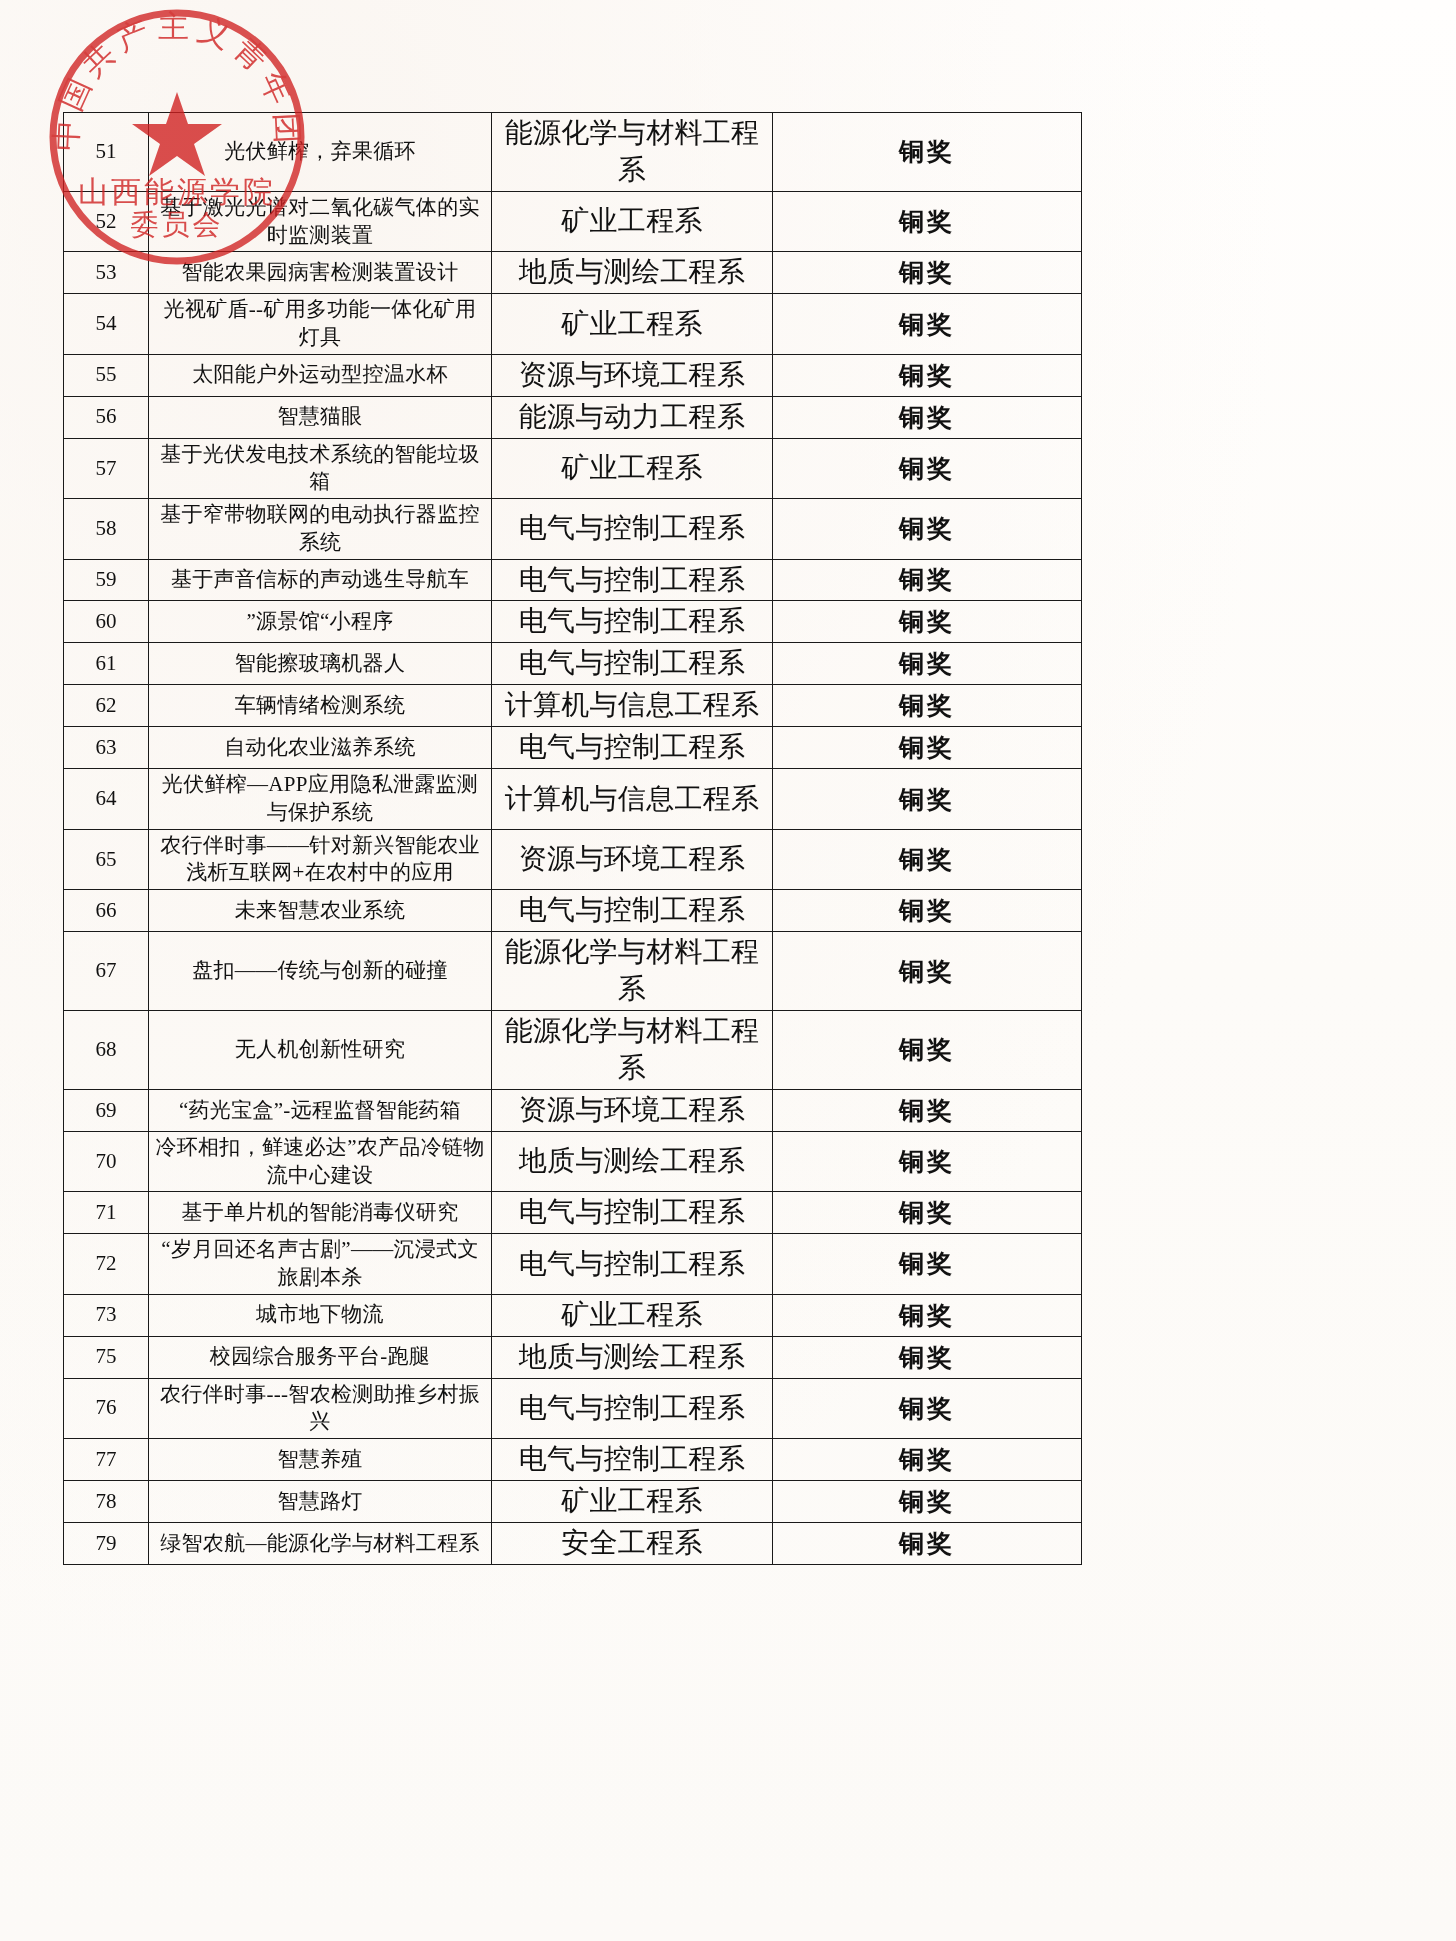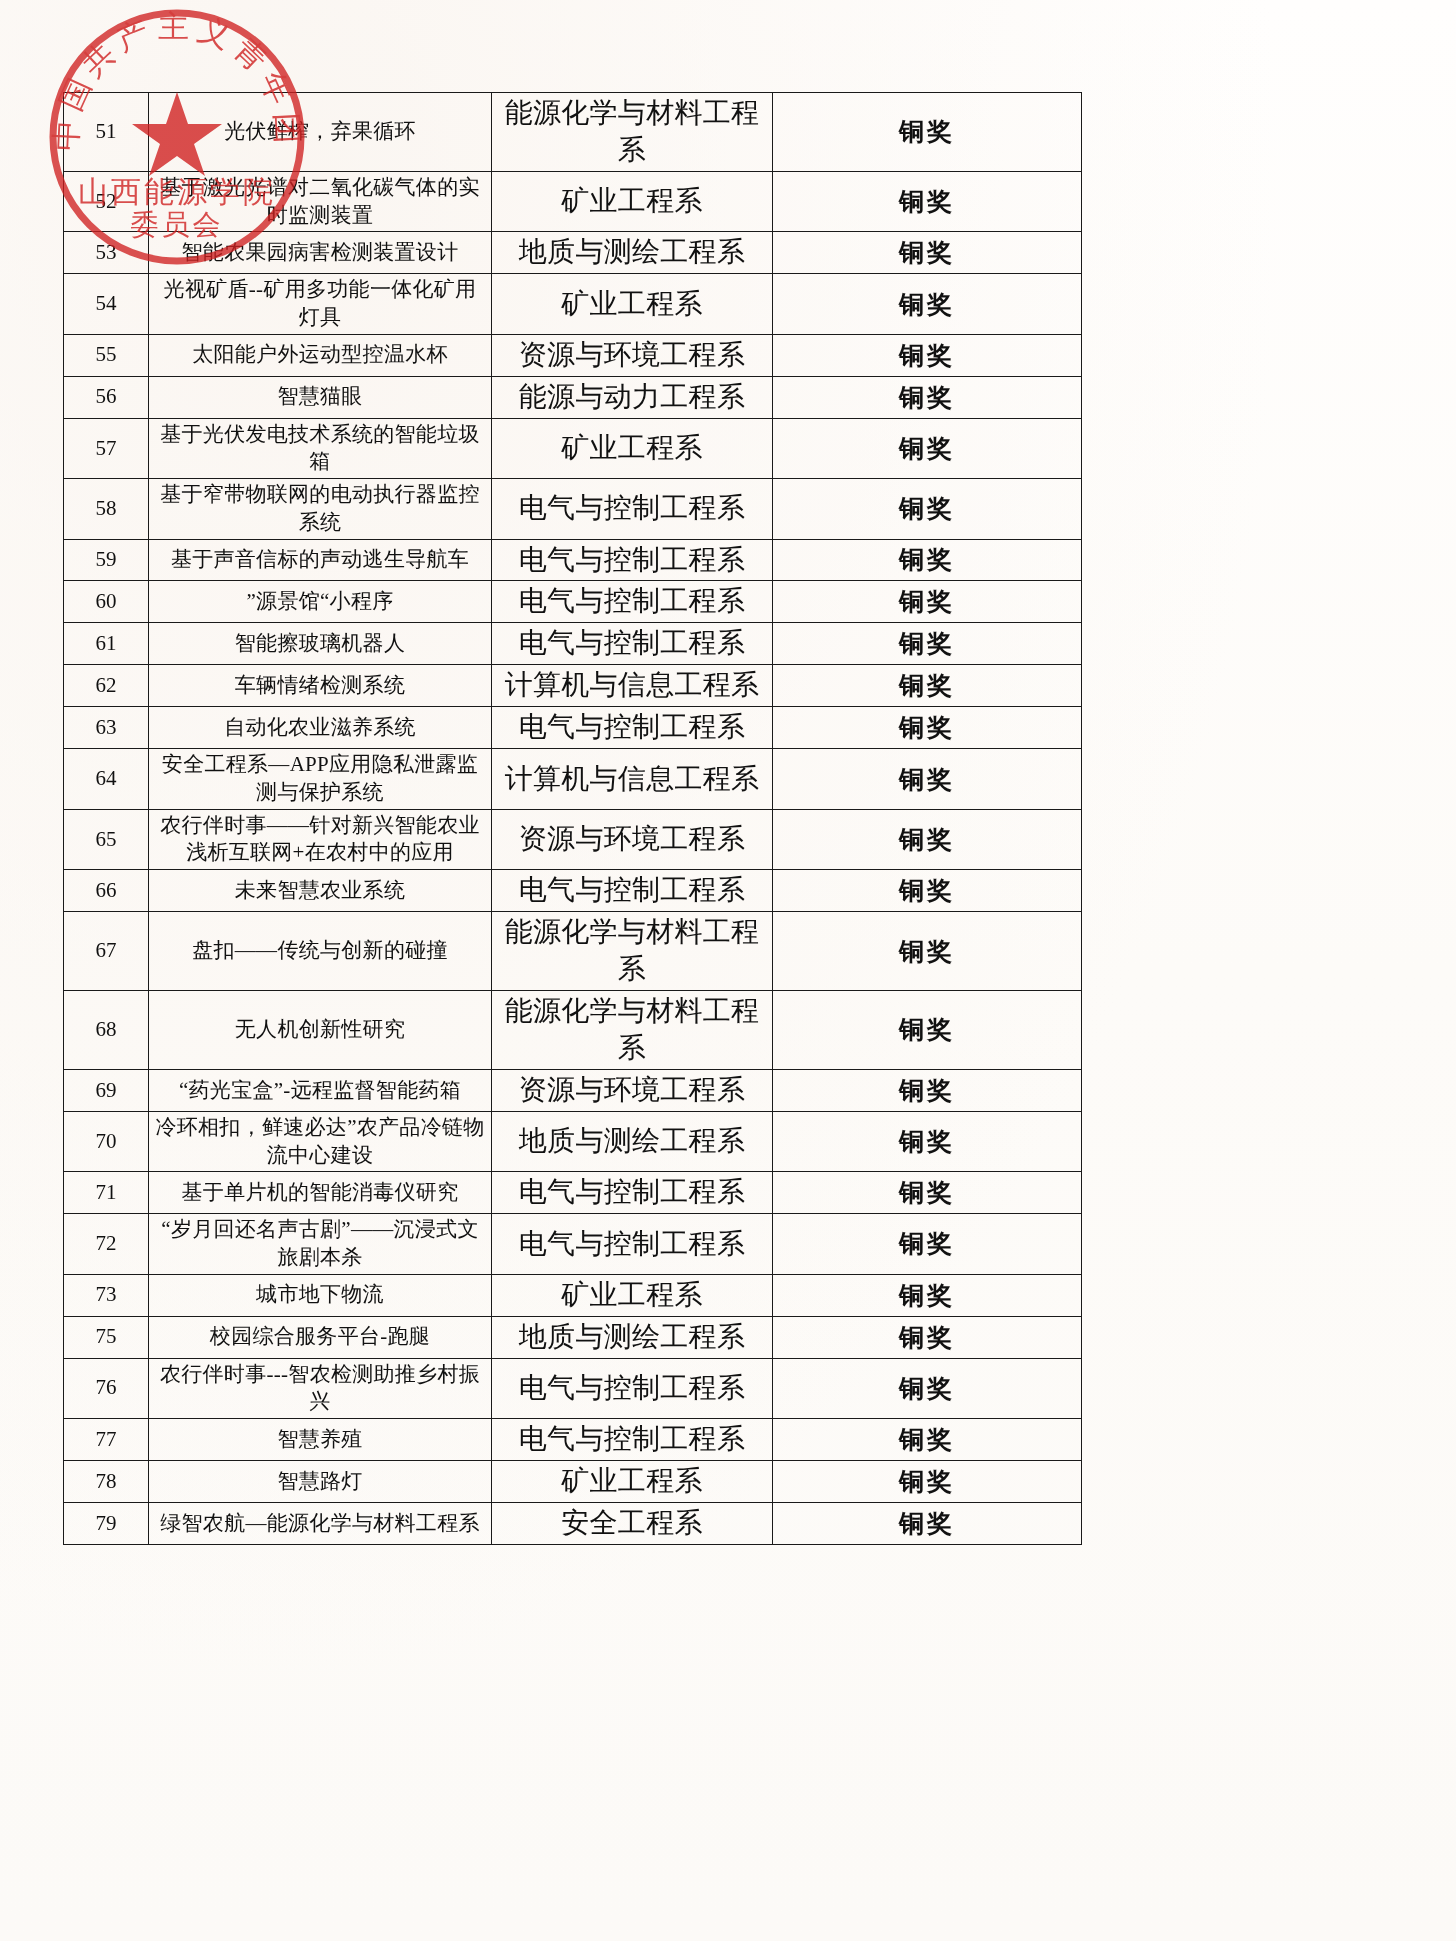--- a/index.html
+++ b/index.html
@@ -26,21 +26,21 @@
     position: absolute;
     inset: 0;
     background:
       radial-gradient(ellipse at 20% 10%, rgba(250,245,240,0.9), rgba(255,255,255,0) 60%),
       linear-gradient(180deg, #fffefd 0%, #fdfbf8 50%, #fcfaf7 100%);
     pointer-events: none;
   }
   table.award-table {
     position: absolute;
     left: 63px;
-    top: 92px;
+    top: 112px;
     width: 839px;
     border-collapse: collapse;
     table-layout: fixed;
     background: transparent;
   }
   table.award-table td {
     border: 1.6px solid #1a1a1a;
     text-align: center;
     vertical-align: middle;
     color: #111;
@@ -165,21 +165,21 @@
           <td class="col-award">铜奖</td>
         </tr>
         <tr>
           <td class="col-no">63</td>
           <td class="col-title">自动化农业滋养系统</td>
           <td class="col-dept">电气与控制工程系</td>
           <td class="col-award">铜奖</td>
         </tr>
         <tr>
           <td class="col-no">64</td>
-          <td class="col-title">安全工程系—APP应用隐私泄露监测与保护系统</td>
+          <td class="col-title">光伏鲜榨—APP应用隐私泄露监测与保护系统</td>
           <td class="col-dept">计算机与信息工程系</td>
           <td class="col-award">铜奖</td>
         </tr>
         <tr>
           <td class="col-no">65</td>
           <td class="col-title">农行伴时事——针对新兴智能农业浅析互联网+在农村中的应用</td>
           <td class="col-dept">资源与环境工程系</td>
           <td class="col-award">铜奖</td>
         </tr>
         <tr>

